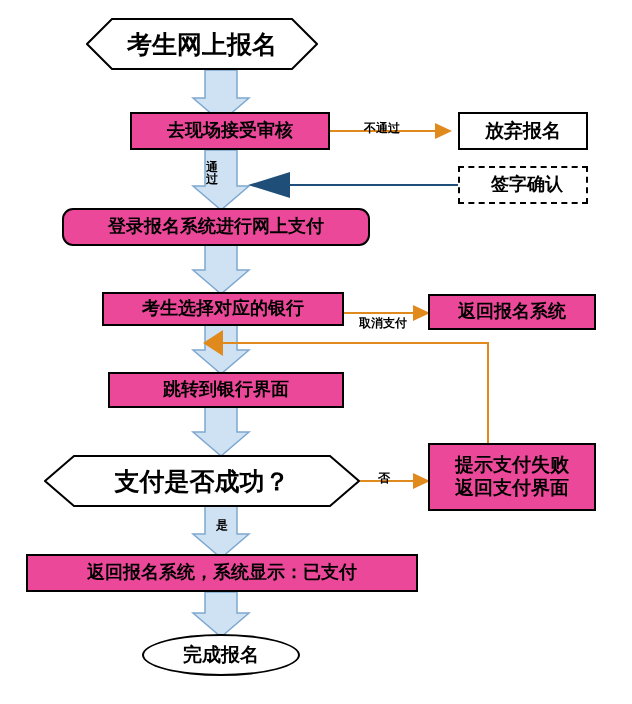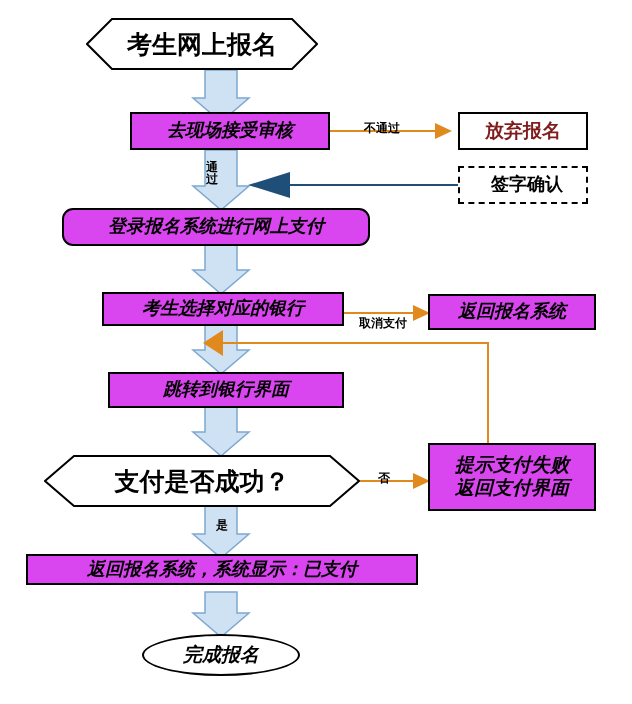--- a/index.html
+++ b/index.html
@@ -24,34 +24,33 @@
     align-items: center;
     justify-content: center;
     text-align: center;
     font-weight: bold;
     color: #000000;
     line-height: 1.2;
     white-space: pre-line;
   }
   .box {
     border: 2px solid #000000;
-    background: #d946ef;
+    background: #ec4899;
     font-size: 18px;
-    font-style: italic;
   }
   .box-dashed {
     border: 2px dashed #000000;
     background: #ffffff;
     font-size: 18px;
   }
   .box-red {
     border: 2px solid #000000;
     background: #ffffff;
     font-size: 19px;
-    color: #7f1d1d;
+    color: #000000;
   }
   .hexlabel {
     font-size: 25px;
     position: absolute;
     display: flex;
     align-items: center;
     justify-content: center;
     font-weight: bold;
     color: #000;
     width: 100%;
@@ -63,21 +62,20 @@
     position: absolute;
   }
   .hexwrap svg {
     display: block;
   }
   .oval {
     border: 2px solid #000000;
     border-radius: 50%/50%;
     background: #ffffff;
     font-size: 19px;
-    font-style: italic;
   }
   .edge-label {
     position: absolute;
     font-size: 12px;
     font-weight: bold;
     color: #000000;
     background: transparent;
     line-height: 1.05;
     text-align: center;
   }
@@ -185,21 +183,21 @@
   <div class="hexwrap" style="left:44px; top:455px; width:316px; height:52px;">
     <svg width="316" height="52" viewBox="0 0 316 52">
       <polygon points="30,1 286,1 315,26 286,51 30,51 1,26" fill="#ffffff" stroke="#000000" stroke-width="2"></polygon>
     </svg>
     <div class="hexlabel">支付是否成功？</div>
   </div>
 
   <div class="node box" style="left:428px; top:443px; width:168px; height:68px; font-size:19px;">提示支付失败
 返回支付界面</div>
 
-  <div class="node box" style="left:26px; top:554px; width:392px; height:31px;">返回报名系统，系统显示：已支付</div>
+  <div class="node box" style="left:26px; top:554px; width:392px; height:38px;">返回报名系统，系统显示：已支付</div>
 
   <div class="node oval" style="left:142px; top:634px; width:158px; height:42px;">完成报名</div>
 
   <div class="edge-label" style="left:356px; top:122px; width:52px;">不通过</div>
   <div class="edge-label" style="left:205px; top:161px; width:14px; line-height:1.0;">通过</div>
   <div class="edge-label" style="left:348px; top:317px; width:70px;">取消支付</div>
   <div class="edge-label" style="left:375px; top:472px; width:18px;">否</div>
   <div class="edge-label" style="left:213px; top:519px; width:18px;">是</div>
 
   <div class="watermark"></div>

